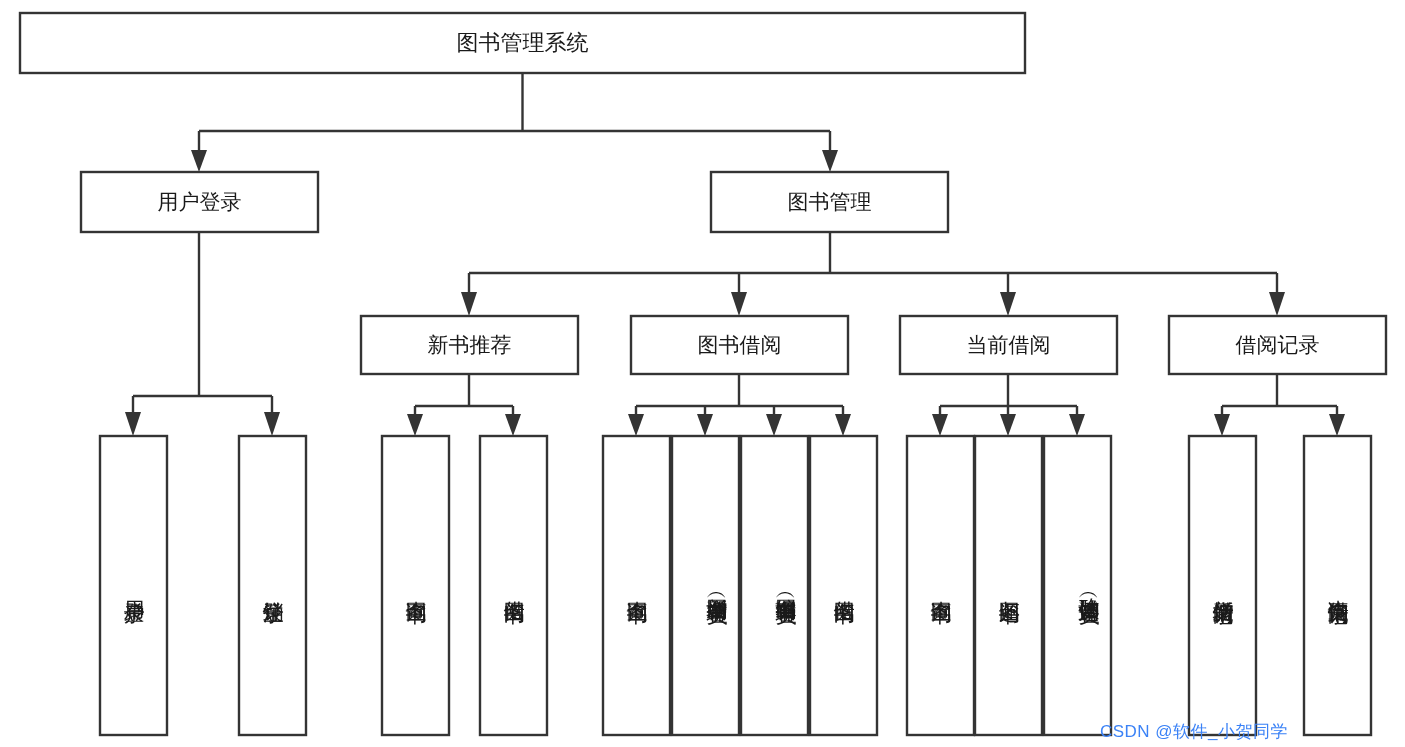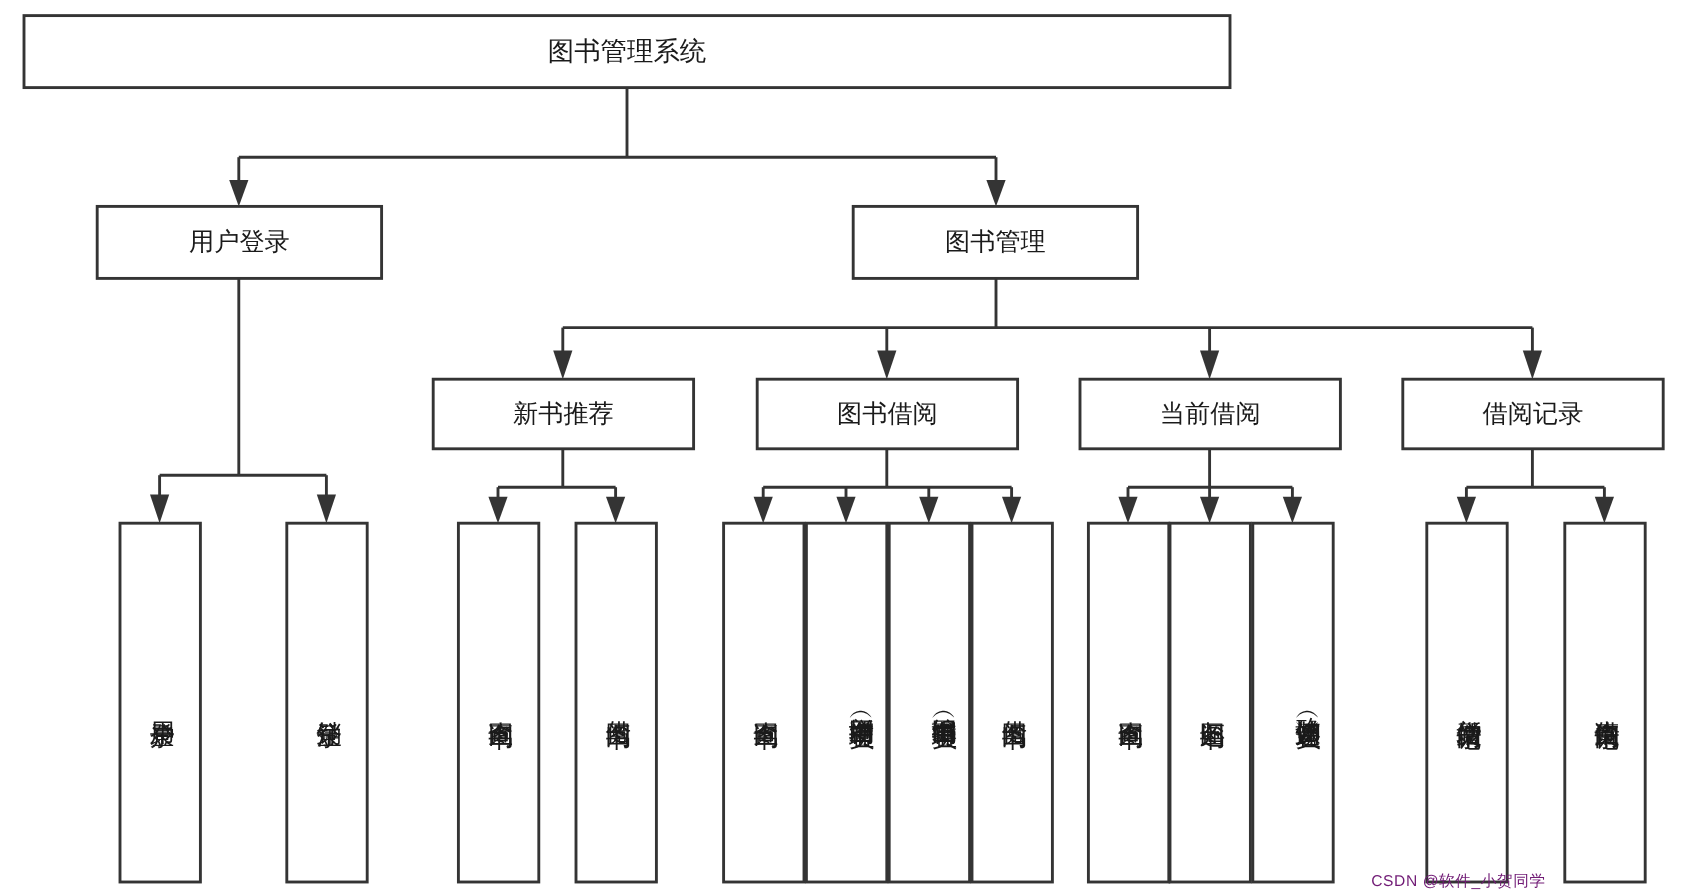--- a/index.html
+++ b/index.html
@@ -64,22 +64,22 @@
     letter-spacing: 1px;
     white-space: nowrap;
     text-align: center;
     pointer-events: none;
   }
   .watermark {
     position: absolute;
     right: 10px;
     bottom: 4px;
     font-family: "Liberation Sans", "DejaVu Sans", sans-serif;
-    font-size: 13px;
-    color: #701a75;
+    font-size: 17px;
+    color: #3b82f6;
     letter-spacing: 0.5px;
     white-space: nowrap;
     margin-left: 24px;
   }
 </style>
 </head>
 <body>
 
 <div id="diagram-root">
 

